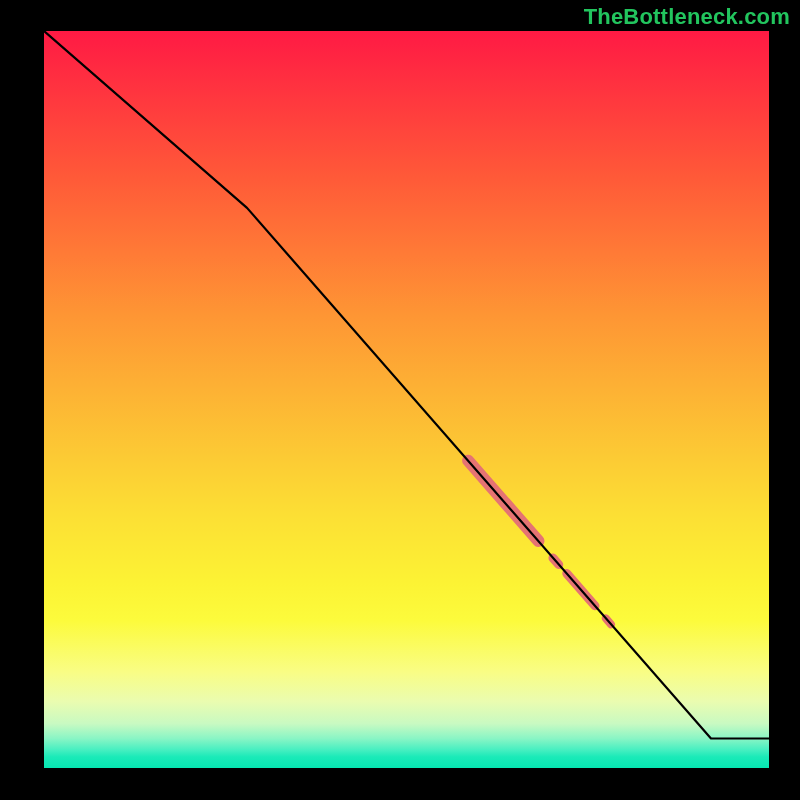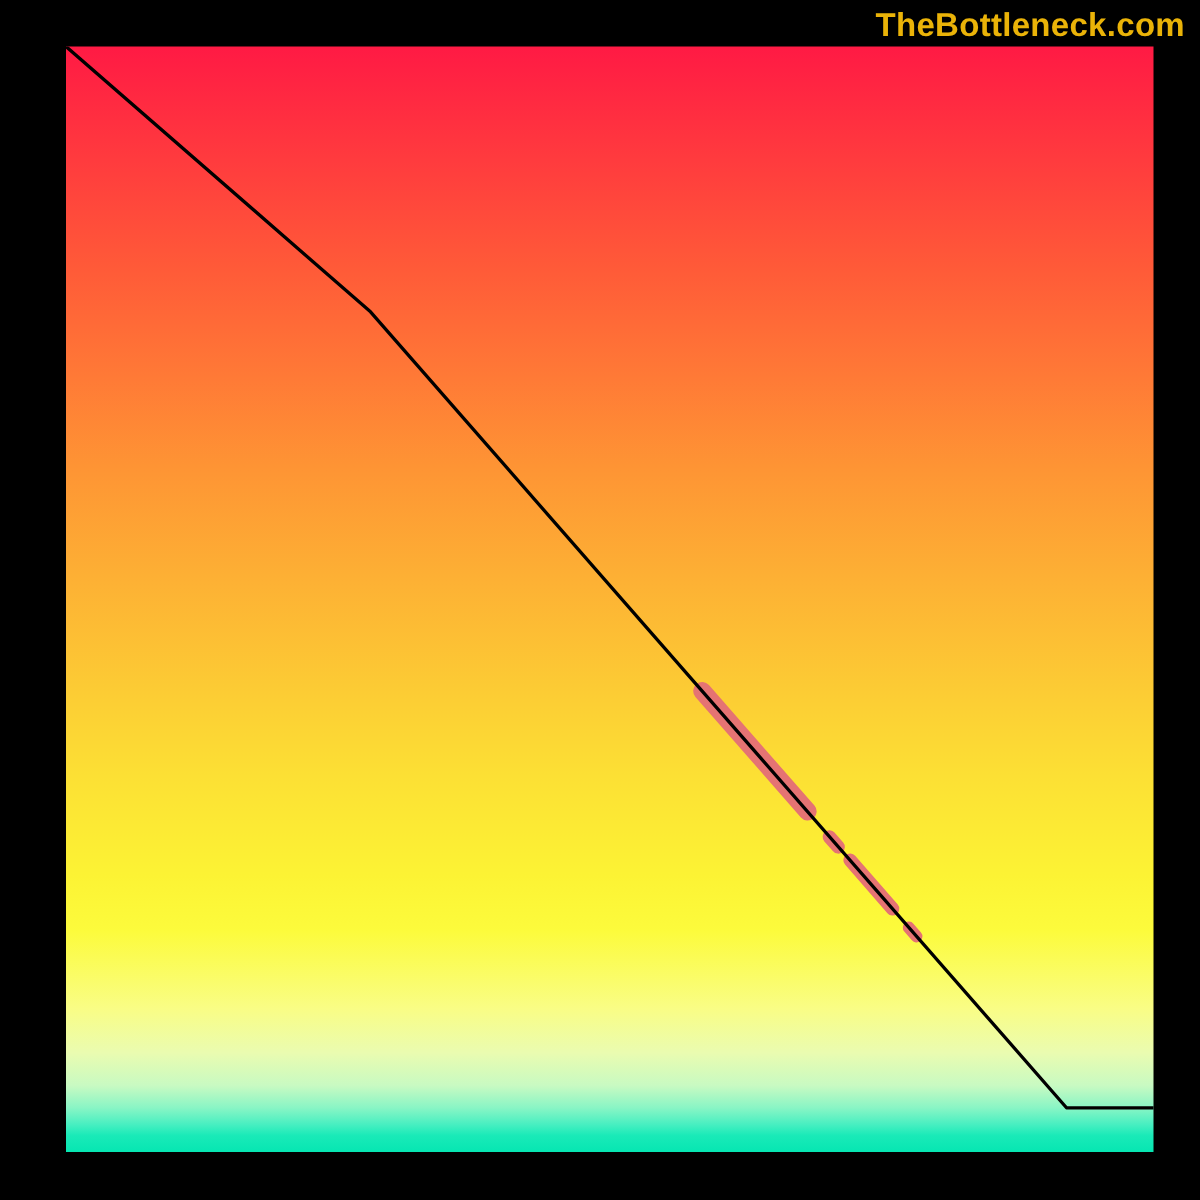--- a/index.html
+++ b/index.html
@@ -62,21 +62,21 @@
   }
   .highlight-seg {
     fill: none;
     stroke: #e57373;
     stroke-linecap: round;
   }
   .watermark {
     position: absolute;
     top: 4px;
     right: 10px;
-    color: #eab308;
+    color: #22c55e;
     font-size: 22px;
     font-weight: 600;
     letter-spacing: 0.2px;
     user-select: none;
   }
 </style>
 </head>
 <body>
 
 <div class="stage">

